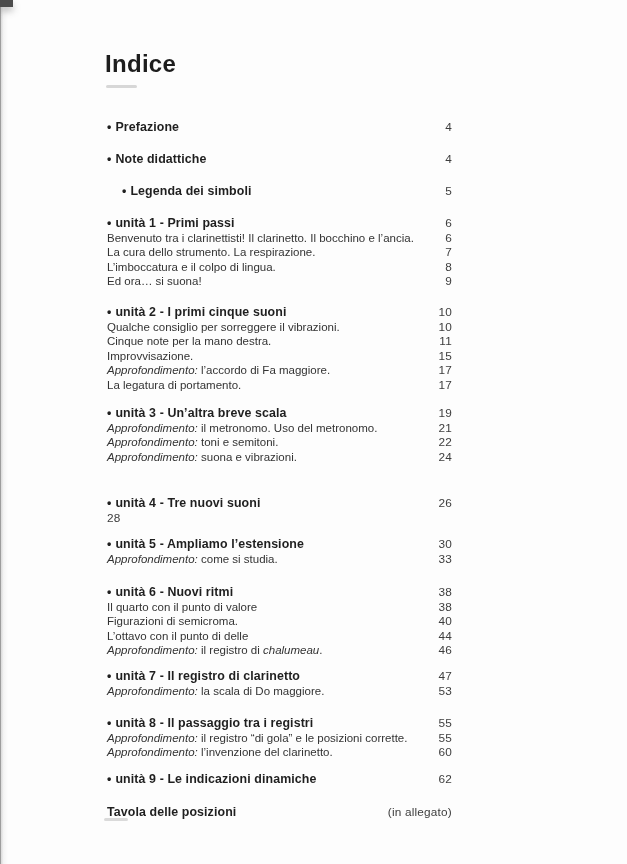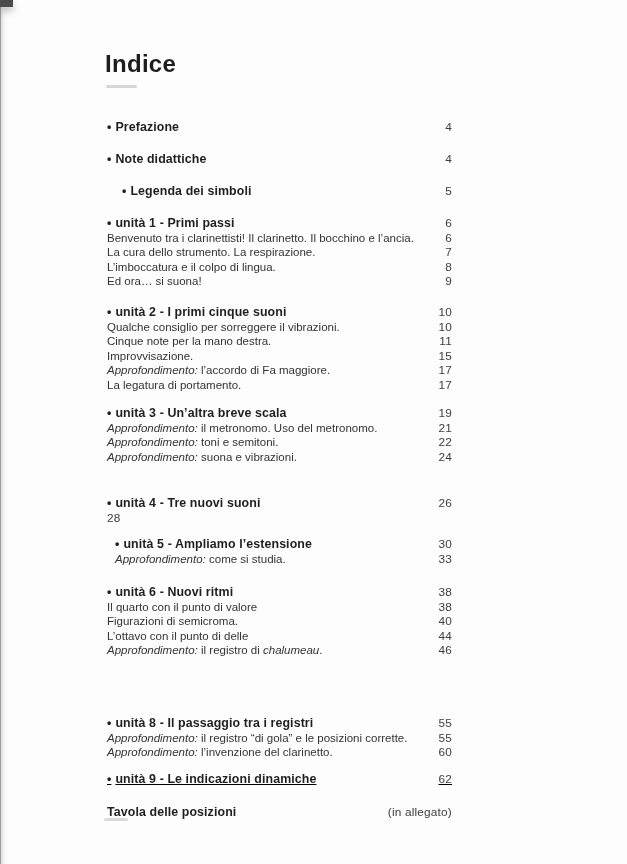--- a/index.html
+++ b/index.html
@@ -203,21 +203,21 @@
     </div>
     <div class="block" style="top: 460px; margin-top: 20px;">
       <div class="row heading">
         <span class="label"><span class="bullet">•</span><span>unità 4 - Tre nuovi suoni</span></span>
         <span class="page">26</span>
       </div>
       <div class="row body">
         <span class="page">28</span>
       </div>
     </div>
-    <div class="block" style="top: 521px; margin-left: 8px;">
+    <div class="block" style="top: 521px;">
       <div class="row heading">
         <span class="label"><span class="bullet">•</span><span>unità 5 - Ampliamo l’estensione</span></span>
         <span class="page">30</span>
       </div>
       <div class="row body">
         <span class="label"><span class="it">Approfondimento:</span><span> come si studia.</span></span>
         <span class="page">33</span>
       </div>
     </div>
     <div class="block" style="top: 569px;">
@@ -235,35 +235,45 @@
       </div>
       <div class="row body">
         <span class="label"><span>L’ottavo con il punto di delle</span></span>
         <span class="page">44</span>
       </div>
       <div class="row body">
         <span class="label"><span class="it">Approfondimento:</span><span> il registro di </span><span class="it">chalumeau</span><span>.</span></span>
         <span class="page">46</span>
       </div>
     </div>
+    <div class="block" style="top: 653px;">
+      <div class="row heading">
+        <span class="label"><span class="bullet">•</span><span>unità 7 - Il registro di clarinetto</span></span>
+        <span class="page">47</span>
+      </div>
+      <div class="row body">
+        <span class="label"><span class="it">Approfondimento:</span><span> la scala di Do maggiore.</span></span>
+        <span class="page">53</span>
+      </div>
+    </div>
     <div class="block" style="top: 700px;">
       <div class="row heading">
         <span class="label"><span class="bullet">•</span><span>unità 8 - Il passaggio tra i registri</span></span>
         <span class="page">55</span>
       </div>
       <div class="row body">
         <span class="label"><span class="it">Approfondimento:</span><span> il registro “di gola” e le posizioni corrette.</span></span>
         <span class="page">55</span>
       </div>
       <div class="row body">
         <span class="label"><span class="it">Approfondimento:</span><span> l’invenzione del clarinetto.</span></span>
         <span class="page">60</span>
       </div>
     </div>
-    <div class="block" style="top: 756px; text-decoration: underline;">
+    <div class="block" style="top: 756px;">
       <div class="row heading">
         <span class="label"><span class="bullet">•</span><span>unità 9 - Le indicazioni dinamiche</span></span>
         <span class="page">62</span>
       </div>
     </div>
     <div class="block" style="top: 789px;">
       <div class="row entry-bold">
         <span class="label"><span>Tavola delle posizioni</span></span>
         <span class="page">(in allegato)</span>
       </div>

